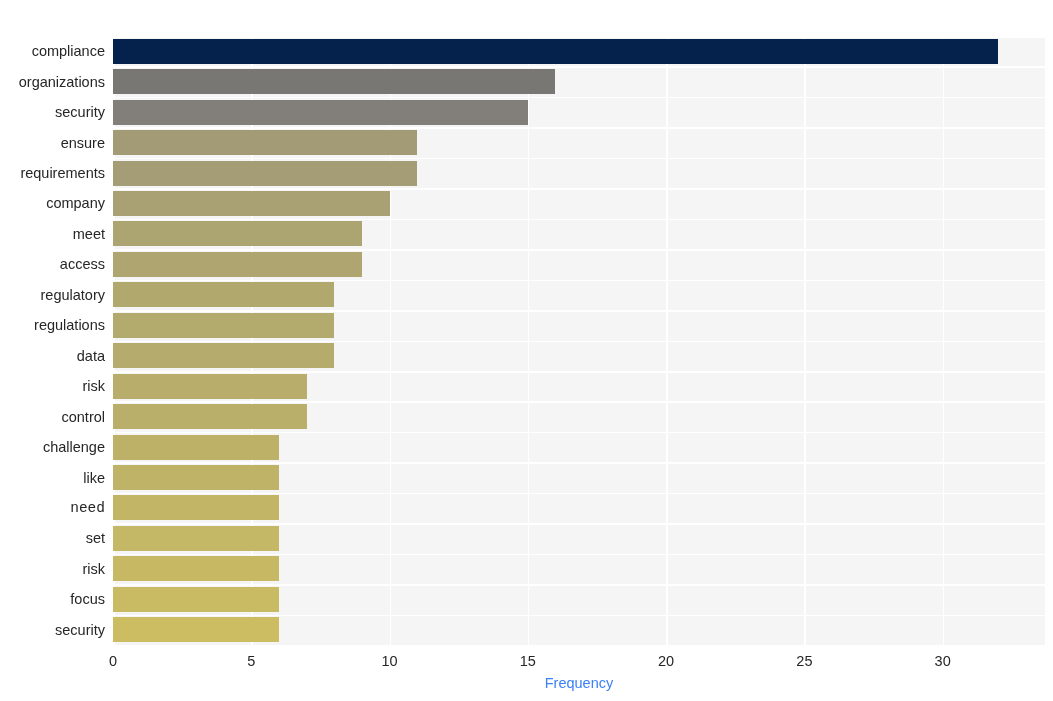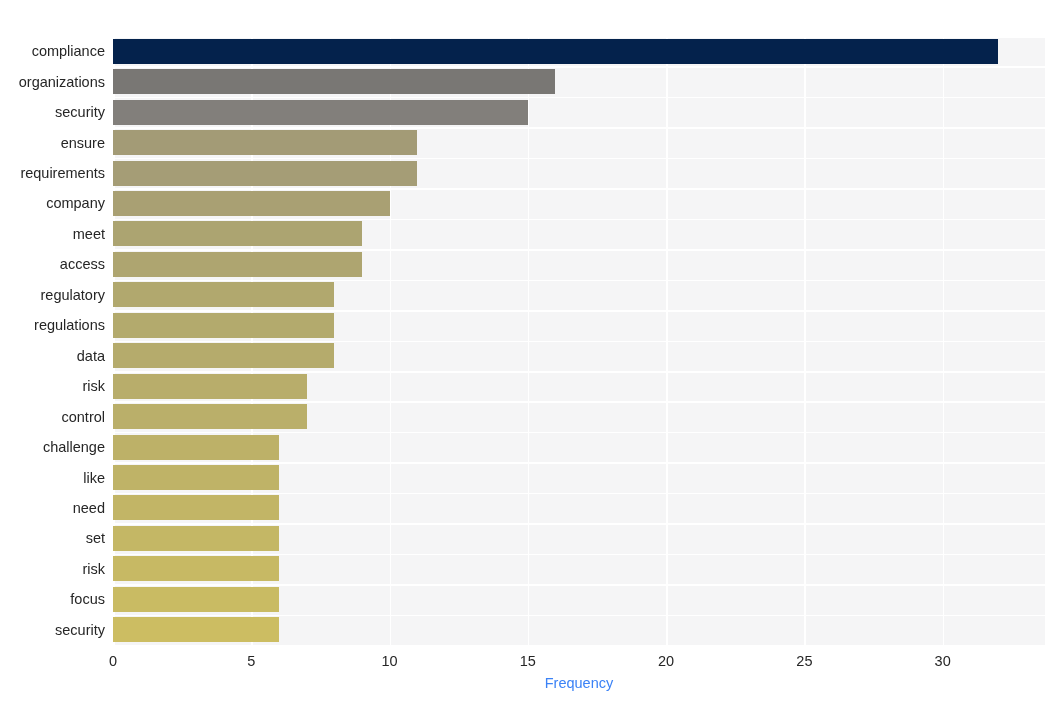--- a/index.html
+++ b/index.html
@@ -183,21 +183,21 @@
       <div class="ytick" style="top: 159.475px;">company</div>
       <div class="ytick" style="top: 189.925px;">meet</div>
       <div class="ytick" style="top: 220.375px;">access</div>
       <div class="ytick" style="top: 250.825px;">regulatory</div>
       <div class="ytick" style="top: 281.275px;">regulations</div>
       <div class="ytick" style="top: 311.725px;">data</div>
       <div class="ytick" style="top: 342.175px;">risk</div>
       <div class="ytick" style="top: 372.625px;">control</div>
       <div class="ytick" style="top: 403.075px;">challenge</div>
       <div class="ytick" style="top: 433.525px;">like</div>
-      <div class="ytick" style="top: 463.975px;">need</div>
+      <div class="ytick" style="top: 463.975px; font-family: Liberation Mono, monospace;">need</div>
       <div class="ytick" style="top: 494.425px;">set</div>
       <div class="ytick" style="top: 524.875px;">risk</div>
       <div class="ytick" style="top: 555.325px;">focus</div>
       <div class="ytick" style="top: 585.775px;">security</div>
     </div>
 
   <div id="x-axis">
       <div class="xtick" style="left: 113px;">0</div>
       <div class="xtick" style="left: 251.279px;">5</div>
       <div class="xtick" style="left: 389.558px;">10</div>

